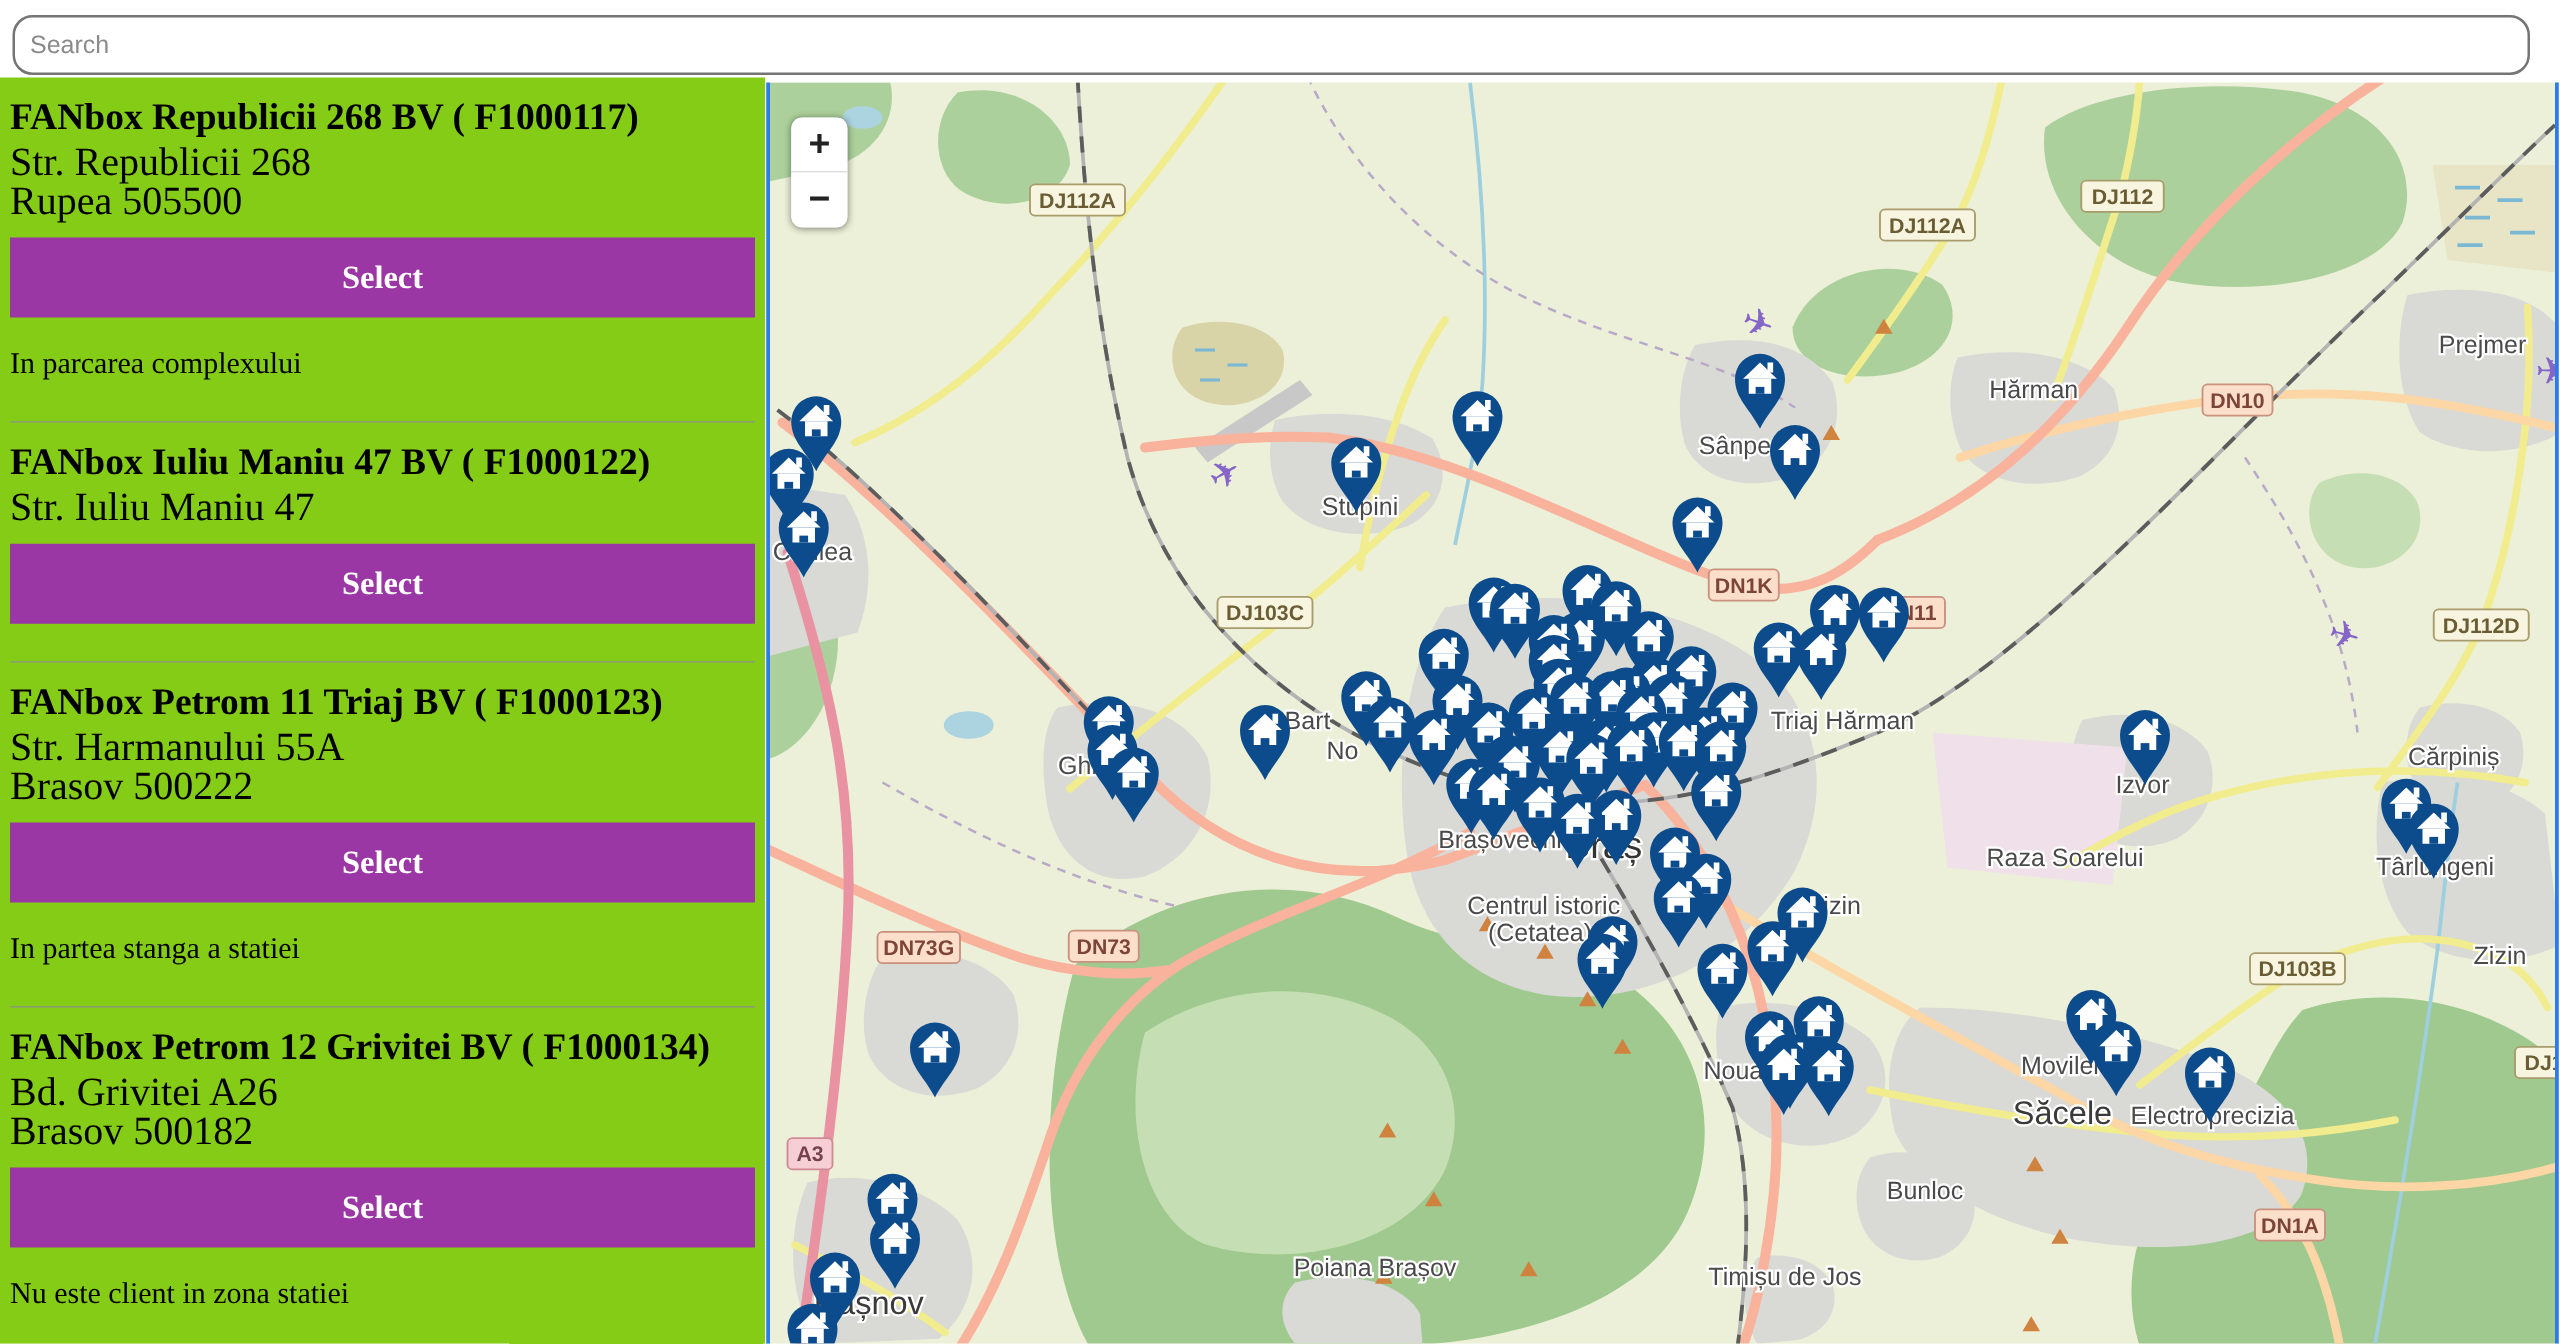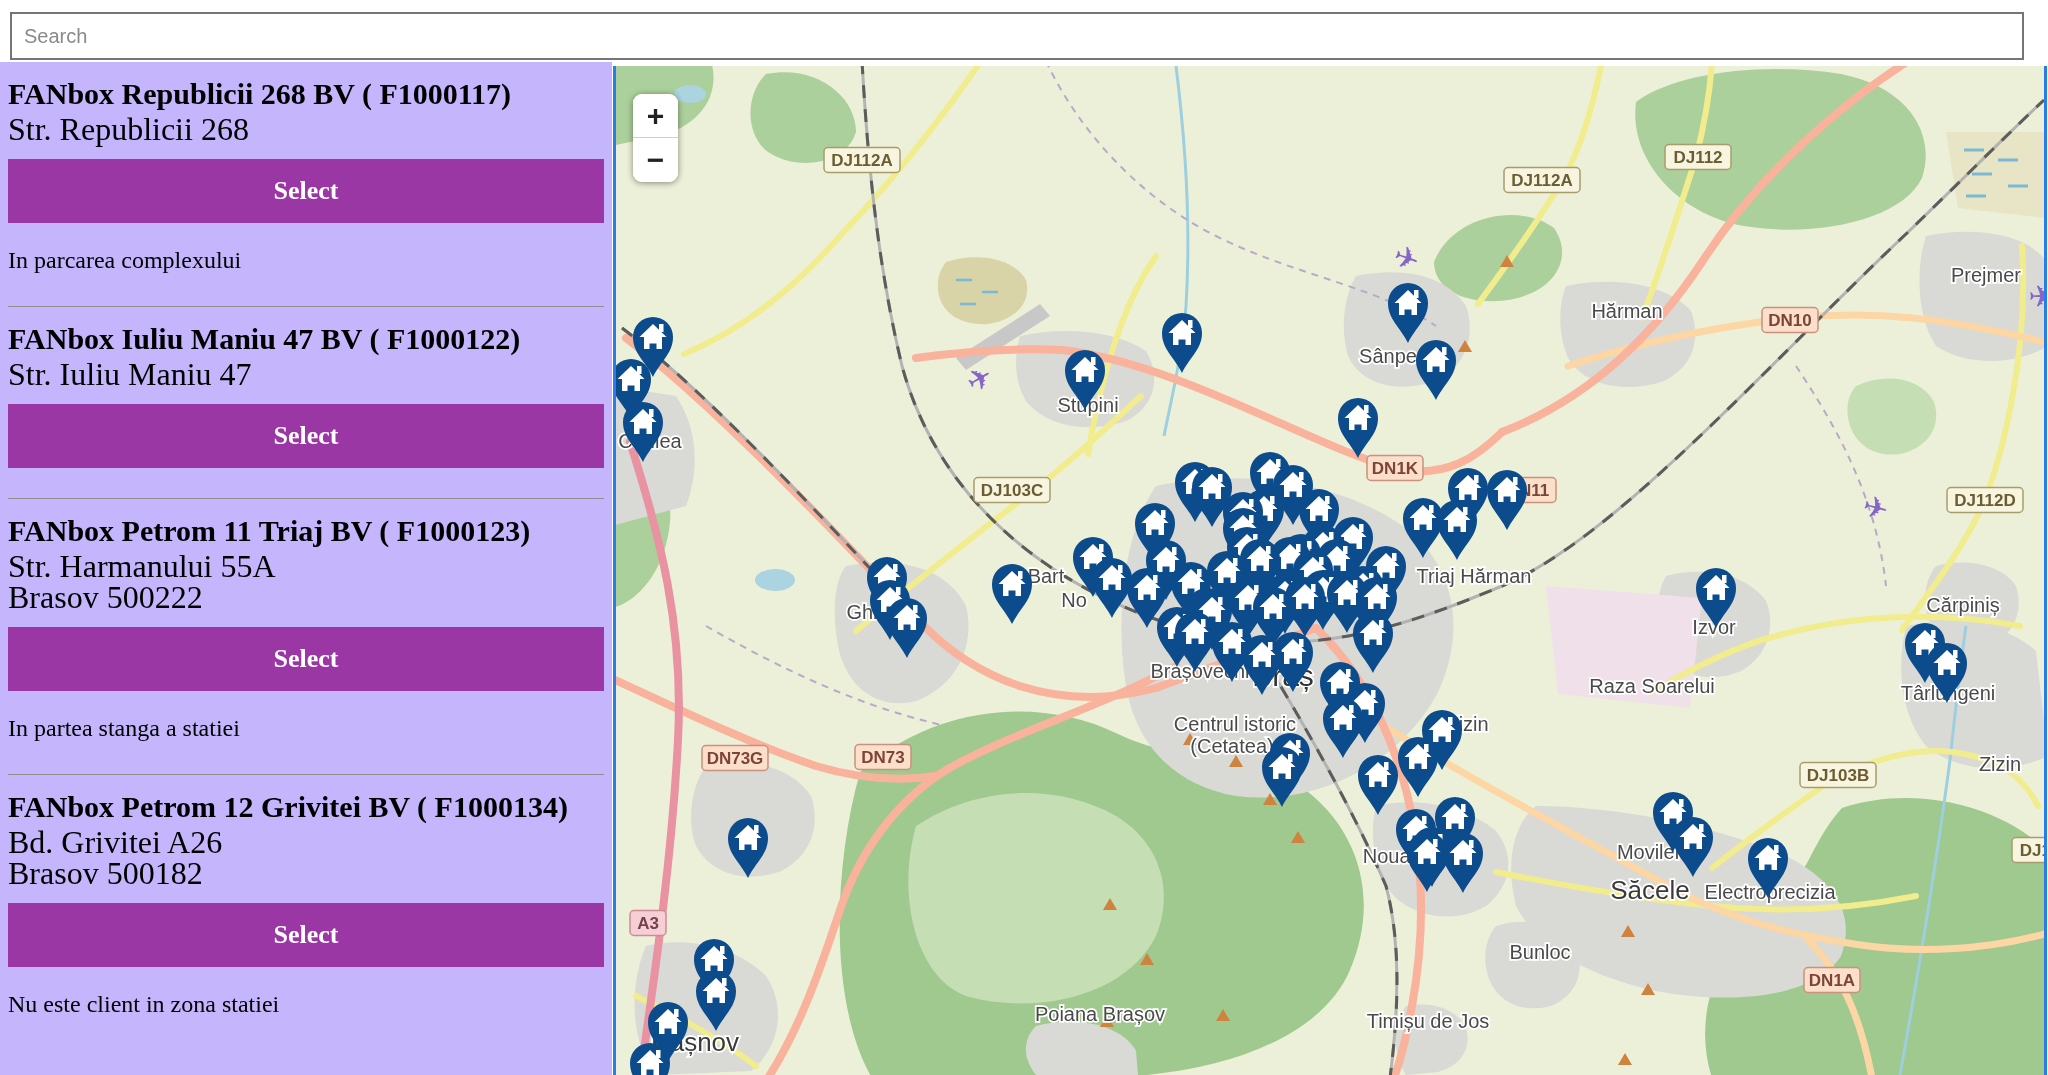--- a/index.html
+++ b/index.html
@@ -1,30 +1,30 @@
 <!DOCTYPE html>
 <html><head>
 <meta charset="utf-8">
 <style>
   html,body{margin:0;padding:0;overflow:hidden;background:#fff;}
   body{width:2048px;height:1075px;position:relative;font-family:"Liberation Serif",serif;}
 
   
   #search-input{
     position:absolute;left:10px;top:12px;width:2014px;height:48px;
-    border:2px solid #757575;border-radius:0;
+    border:2px solid #757575;border-radius:16px;
     font:20px "Liberation Sans",sans-serif;color:#222;padding:0 12px;
     box-sizing:border-box;outline:none;background:#fff;
   }
   #search-input::placeholder{color:#8a8a8a;}
 
   
   #sidebar{
     position:absolute;left:0;top:62px;width:612px;bottom:0;
-    background:#c4b5fd;padding:14px 8px 0 8px;box-sizing:border-box;overflow:hidden;
+    background:#84cc16;padding:14px 8px 0 8px;box-sizing:border-box;overflow:hidden;
   }
   .loc-title{font-weight:bold;font-size:30px;line-height:36px;margin:0 0 2px 0;color:#000;}
   .loc-addr{font-size:32px;line-height:31px;color:#000;}
   .select-btn{
     display:block;width:100%;height:64px;margin:14px 0 0 0;border:none;
     background:#9b36a5;color:#fff;font-family:"Liberation Serif",serif;
     font-weight:bold;font-size:26px;cursor:pointer;
   }
   .loc-note{font-size:24px;line-height:31px;margin:22px 0 0 0;color:#000;}
   .sep{border:none;border-top:1px solid #8f8f8f;margin:30px 0 14px 0;height:0;}
@@ -50,20 +50,21 @@
 </style>
 </head>
 <body>
 
 <input id="search-input" type="text" placeholder="Search" style="">
 
 <div id="sidebar">
     <div>
       <div class="loc-title">FANbox Republicii 268 BV ( F1000117)</div>
       <div class="loc-addr">Str. Republicii 268</div>
+      <div class="loc-addr">Rupea 505500</div>
       <button class="select-btn">Select</button>
       <div class="loc-note">In parcarea complexului</div>
     </div>
     <div class="sep"></div>
     <div>
       <div class="loc-title">FANbox Iuliu Maniu 47 BV ( F1000122)</div>
       <div class="loc-addr">Str. Iuliu Maniu 47</div>
       <button class="select-btn">Select</button>
     </div>
     <div class="sep"></div>

